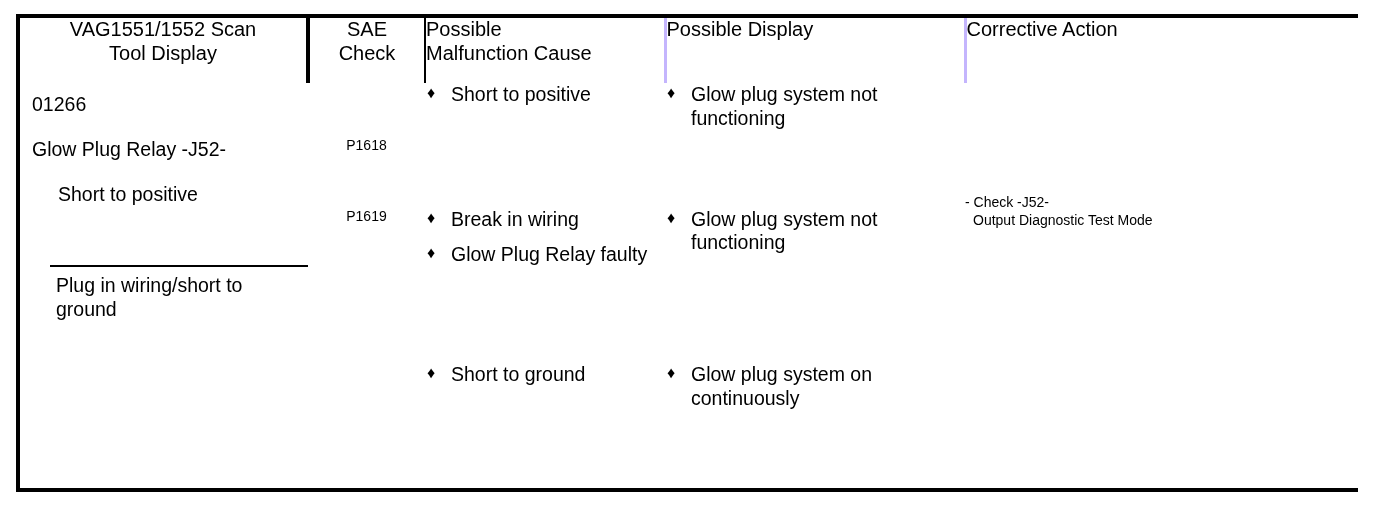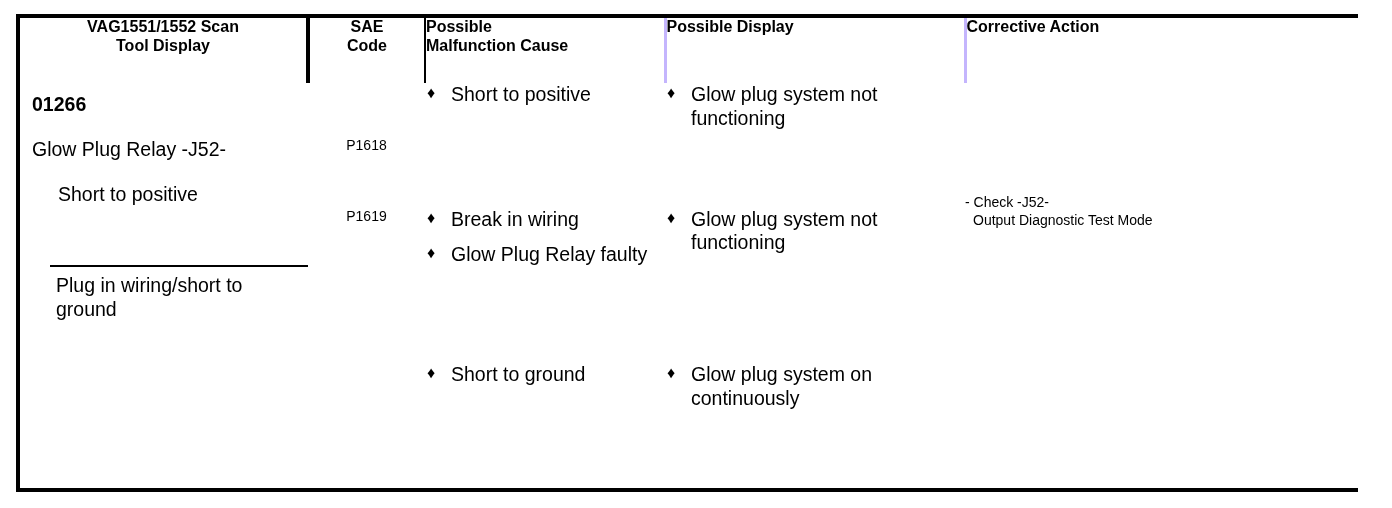--- a/index.html
+++ b/index.html
@@ -46,22 +46,22 @@
   col.c1 { width: 288px; }
   col.c2 { width: 117px; }
   col.c3 { width: 240px; }
   col.c4 { width: 300px; }
   col.c5 { width: 393px; }
 
   
   .hdr-row th {
     height: 65px;
     border-bottom: 2px solid #000;
-    font-weight: bold;
-    font-size: 16px;
+    font-weight: normal;
+    font-size: 20px;
     line-height: 1.18;
     padding: 8px 10px 0 10px;
     text-align: left;
   }
   .hdr-row th.center { text-align: center; }
   .hdr-row th.vline-thick { border-right: 4px solid #000; }
   .hdr-row th.vline-thin  { border-right: 2px solid #000; }
   .hdr-row th.vline-med   { border-right: 3px solid #c4b5fd; }
 
   
@@ -76,21 +76,21 @@
 
   
   .col1-cell {
     position: relative;
     padding: 0;
   }
   .col1-inner {
     padding: 10px 10px 0 12px;
   }
   .code-id {
-    font-weight: bold;
+    font-weight: normal;
     font-size: 19.5px;
     margin-bottom: 22px;
   }
   .comp-name {
     font-size: 19.5px;
     margin-bottom: 22px;
   }
   .sub-line {
     font-size: 19.5px;
     padding-left: 26px;
@@ -176,21 +176,21 @@
     </colgroup>
 
     <thead>
       <tr class="hdr-row">
         <th class="center vline-thick">
           <div>VAG1551/1552 Scan</div>
           <div>Tool Display</div>
         </th>
         <th class="center vline-thin">
           <div>SAE</div>
-          <div>Code</div>
+          <div>Check</div>
         </th>
         <th class="vline-med">
           <div>Possible</div>
           <div>Malfunction Cause</div>
         </th>
         <th class="vline-med">
           <div>Possible Display</div>
         </th>
         <th>
           <div>Corrective Action</div>

